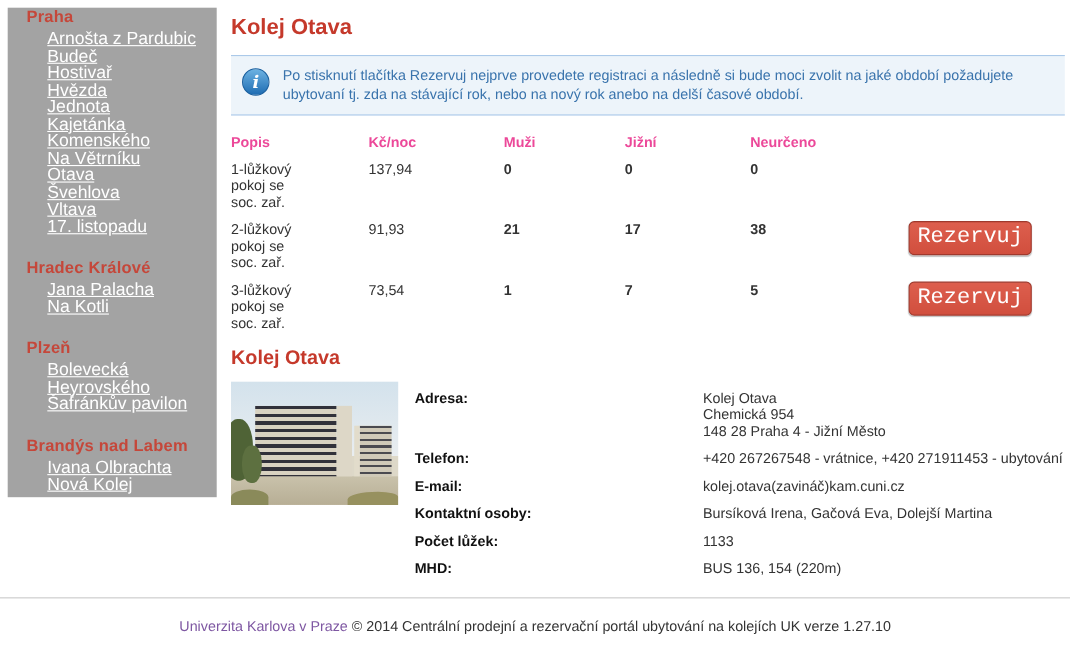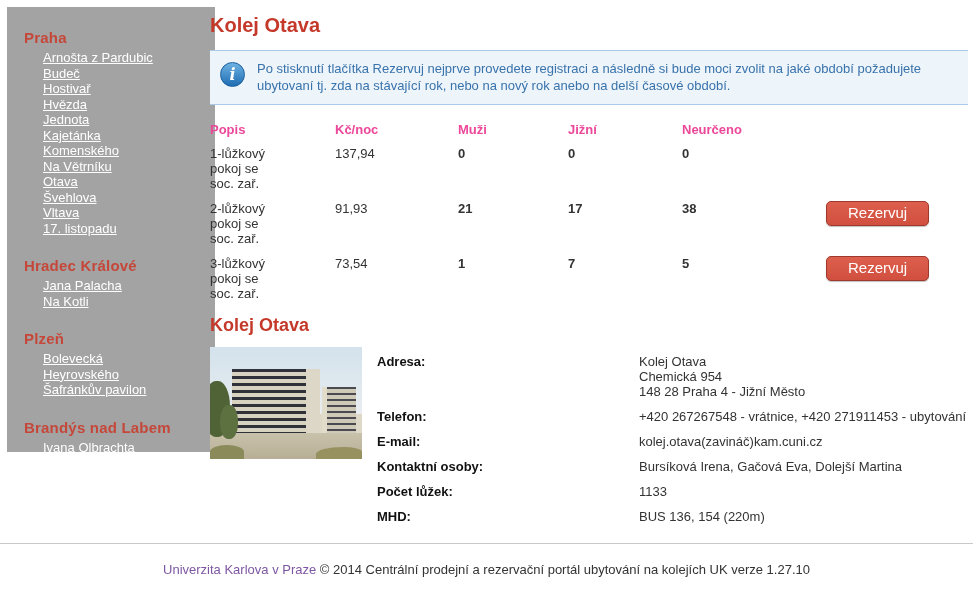--- a/index.html
+++ b/index.html
@@ -9,33 +9,33 @@
     font-size: 13px;
     color: #222;
     background: #fff;
     position: relative;
     overflow: hidden;
   }
 
   
   .sidebar {
     position: absolute; left: 7px; top: 7px;
-    width: 208px; height: 445px;
+    width: 190px; height: 445px;
     background: #a3a3a3;
-    padding-top: 22px;
+    padding-top: 0;
   }
   .city-group { margin-bottom: 21px; }
   .city {
     color: #c5473a; font-size: 15px; font-weight: bold;
     margin: 0 0 4px 17px; letter-spacing: .2px;
   }
   .slink {
     display: block; margin-left: 36px;
     color: #ffffff; text-decoration: underline;
-    font-size: 13px; line-height: 15.5px; cursor: pointer;
+    font-size: 16px; line-height: 15.5px; cursor: pointer;
   }
 
   
   .main { position: absolute; left: 210px; top: 0; width: 758px; }
   h1.page-title { color: #c5392b; font-size: 20px; margin: 14px 0 13px; }
 
   .infobox {
     display: flex; align-items: flex-start; gap: 12px;
     background: #edf4fa;
     border-top: 1px solid #abc9e9; border-bottom: 1px solid #abc9e9;
@@ -60,25 +60,25 @@
   table.rooms td {
     vertical-align: top; font-size: 13px;
     padding: 0 0 10px 0; line-height: 15px; color: #333;
   }
   .col-popis { width: 125px; } .col-price { width: 123px; }
   .col-muzi { width: 110px; } .col-zeny { width: 114px; }
   .col-neur { width: 144px; } .col-act { width: 142px; }
   .popis-txt { width: 70px; }
   td.b { font-weight: bold; color: #111; }
   .btn-rezervuj {
-    font-family: Liberation Sans, sans-serif;
-    font-size: 15px; color: #fff;
+    font-family: Liberation Mono, monospace;
+    font-size: 20px; color: #fff;
     background: linear-gradient(#dd5f4e, #d14f3e);
     border: 1px solid #9f392d; border-radius: 5px;
-    padding: 2px 21px 4px; cursor: pointer;
+    padding: 2px 7px 4px; cursor: pointer;
     box-shadow: 0 1px 1px rgba(0,0,0,.25);
   }
 
   
   h2.section-title { color: #c5392b; font-size: 18px; margin: 4px 0 11px; }
   .details { display: flex; }
   .photo {
     position: relative; width: 152px; height: 112px; margin-right: 15px;
     flex-shrink: 0; overflow: hidden;
     background: linear-gradient(#d3e2ec 0%, #e9edf0 60%, #ddd8c8 60%);

